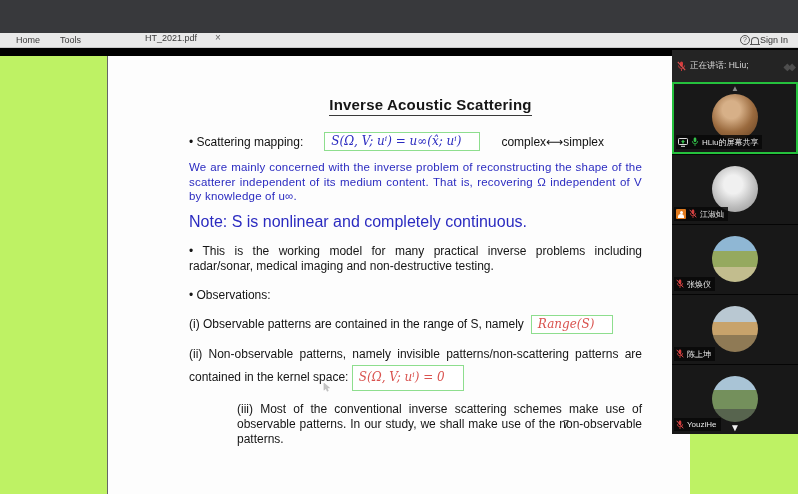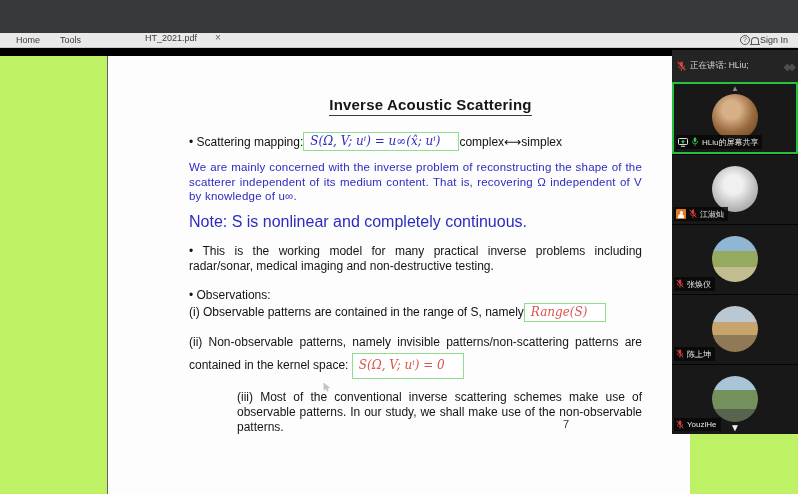--- a/index.html
+++ b/index.html
@@ -55,38 +55,38 @@
   }
   .slide { padding: 40px 48px 0 81px; }
 
   .slide-title-wrap { text-align:center; margin-right:-30px; }
   .slide-title {
     display:inline-block; font-size:15px; font-weight:bold; color:#161616;
     border-bottom:1.5px solid #3a3a3a; padding-bottom:2px;
     letter-spacing:0.2px;
   }
 
-  .row1 { margin-top:16px; display:flex; align-items:center; gap:0; font-size:12px; }
+  .row1 { margin-top:16px; display:flex; align-items:center; gap:21px; font-size:12px; }
   .math { font-family:"DejaVu Serif", serif; font-style:italic; }
   .gbox {
     display:inline-block; border:1.5px solid #8ede8e; padding:1px 18px 2px 6px;
     background:#fff;
   }
   .blue  { color:#2b2bc0; }
   .red   { color:#d9534f; }
 
   p.body { font-size:12px; line-height:15px; text-align:justify; color:#151515; }
   p.bluepara {
     margin-top:9px; font-size:11.5px; line-height:14.5px; text-align:justify;
     color:#2b2bc0; letter-spacing:0.2px;
   }
   p.note { margin-top:9px; font-size:16px; color:#2b2bc0; text-align:left; }
   p.b2   { margin-top:13px; }
   p.obs  { margin-top:14px; text-align:left; }
-  .rowi  { display:flex; align-items:center; gap:0; font-size:12px; }
+  .rowi  { margin-top:12px; display:flex; align-items:center; gap:7px; font-size:12px; }
   p.pii  { margin-top:10px; line-height:21px; }
   p.pii .gbox { vertical-align:middle; }
   p.piii { margin-top:11px;margin-left:48px; }
 
   .pagenum {
     position:absolute; left:455px; top:362px; font-size:11px; color:#333;
   }
 
   
   .cursor {

